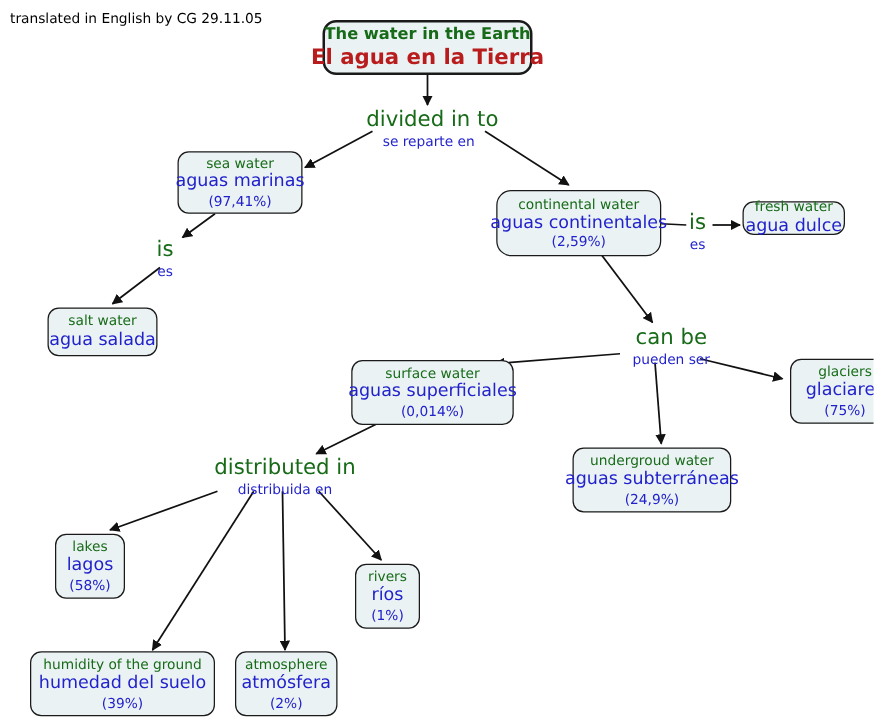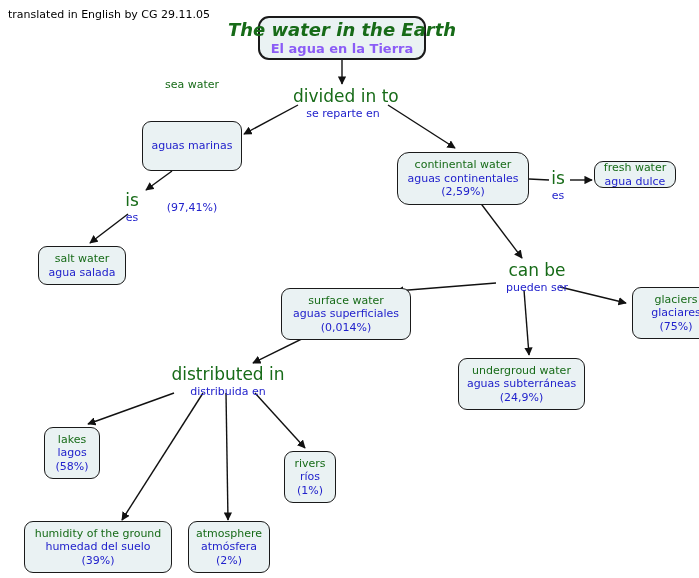--- a/index.html
+++ b/index.html
@@ -51,42 +51,41 @@
     padding: 4px 9px;
     line-height: 1.22;
     white-space: nowrap;
   }
   .node .en {
     color: #176b18;
     font-size: 11px;
   }
   .node .es {
     color: #2222cc;
-    font-size: 11px;
+    font-size: 14px;
   }
   .node .pct {
     color: #2222cc;
     font-size: 11px;
   }
 
   
   .node.root {
     border-width: 2px;
     border-radius: 11px;
     padding: 5px 14px;
   }
   .node.root .en {
     color: #176b18;
-    font-size: 18px;
+    font-size: 13px;
     font-weight: bold;
-    font-style: italic;
   }
   .node.root .es {
-    color: #8b5cf6;
-    font-size: 13px;
+    color: #b91c1c;
+    font-size: 17px;
     font-weight: bold;
   }
 
   
   .linklabel {
     position: absolute;
     text-align: center;
     line-height: 1.22;
     white-space: nowrap;
     background: transparent;
@@ -149,21 +148,21 @@
     </g>
   </svg>
 
   <div class="credit">translated in English by CG 29.11.05</div>
 
   <div class="node root" style="left:258px; top:16px; width:168px; height:44px;">
     <span class="en">The water in the Earth</span>
     <span class="es">El agua en la Tierra</span>
   </div>
 
-  <div class="node" style="left:142px; top:121px; width:100px; height:50px;gap:48px;">
+  <div class="node" style="left:142px; top:121px; width:100px; height:50px;">
     <span class="en">sea water</span>
     <span class="es">aguas marinas</span>
     <span class="pct">(97,41%)</span>
   </div>
 
   <div class="node" style="left:38px; top:246px; width:88px; height:39px;">
     <span class="en">salt water</span>
     <span class="es">agua salada</span>
   </div>
 

